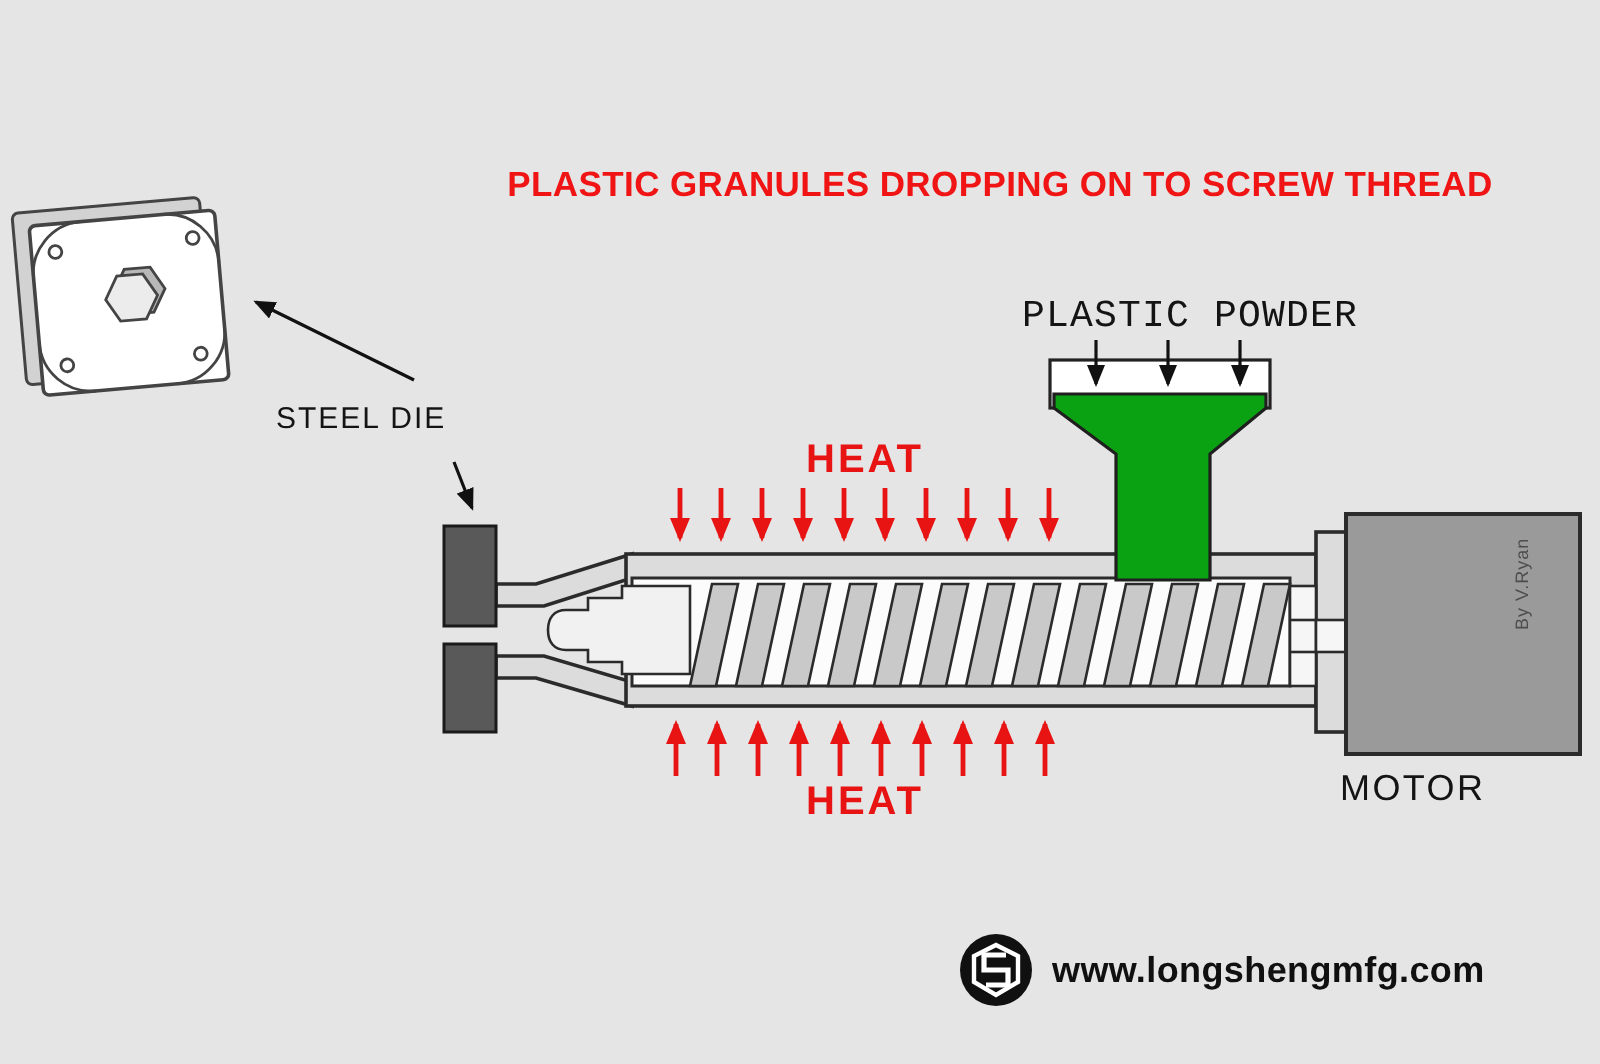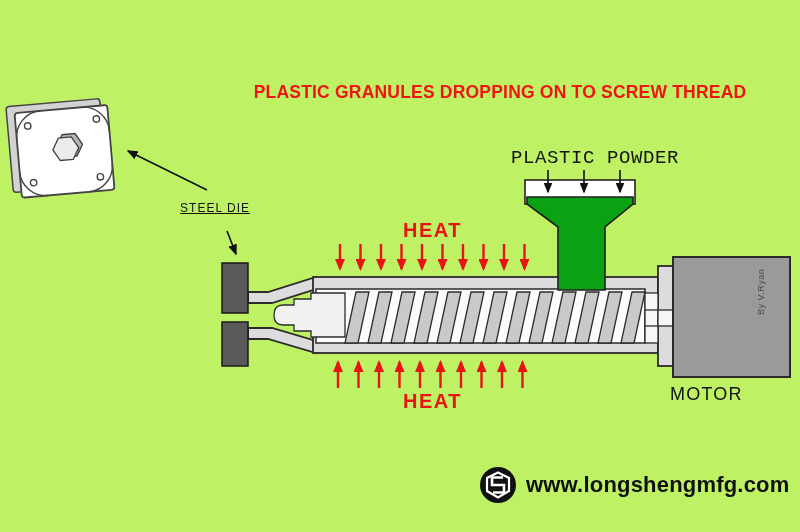--- a/index.html
+++ b/index.html
@@ -1,34 +1,34 @@
 <!DOCTYPE html>
 <html style="--title-red: #f01414; --red: #e81414; --green: #0aa212; --motor: #9a9a9a; --die: #595959; --barrel: #dcdcdc; --flight: #c9c9c9;"><head>
 <meta charset="utf-8">
 <style>
   html,body{margin:0;padding:0;background:#fff;}
   .stage{
-    position:relative;width:800px;height:532px;background:#bef264;overflow:hidden;
+    position:relative;width:800px;height:532px;background:#e5e5e5;overflow:hidden;
     font-family:"Liberation Sans",sans-serif;
   }
   .lbl{position:absolute;color:#161616;white-space:nowrap;}
   .title{
     color:var(--title-red);font-weight:bold;font-size:17.5px;letter-spacing:.2px;
     width:500px;text-align:center;
   }
   .powder{font-size:19px;letter-spacing:.6px;width:190px;text-align:center;color:#141414;font-family:Liberation Mono, monospace;}
-  .steeldie{font-size:12px;letter-spacing:1px;width:112px;text-align:right;color:#141414;text-decoration:underline;}
+  .steeldie{font-size:15px;letter-spacing:1px;width:112px;text-align:left;color:#141414;}
   .heat{color:var(--red);font-weight:bold;font-size:20px;letter-spacing:1.5px;width:74px;text-align:left;}
   .motor-lbl{font-size:18px;letter-spacing:1.2px;width:120px;text-align:left;color:#141414;}
   .credit{
     position:absolute;left:756px;top:263px;height:52px;font-size:9px;color:#4d4d4d;
     writing-mode:vertical-rl;transform:rotate(180deg);letter-spacing:.5px;white-space:nowrap;
   }
   .footer{position:absolute;left:479px;top:466px;display:flex;align-items:center;gap:9px;}
-  .site{font-size:22px;font-weight:bold;color:#101010;letter-spacing:.2px;}
+  .site{font-size:18px;font-weight:bold;color:#101010;letter-spacing:.2px;}
   
   .barrel{fill:var(--barrel);stroke:#2b2b2b;stroke-width:1.8;}
   .cavity{fill:#fcfcfc;stroke:#2b2b2b;stroke-width:1.5;}
   .flight{fill:var(--flight);stroke:#2b2b2b;stroke-width:1.3;}
   .tip{fill:#f1f1f1;stroke:#2b2b2b;stroke-width:1.3;}
   .shaft{fill:#f6f6f6;stroke:#2b2b2b;stroke-width:1.3;}
   .die-block{fill:var(--die);stroke:#1a1a1a;stroke-width:1.5;}
   .motor-body{fill:var(--motor);stroke:#2b2b2b;stroke-width:2;}
   .green-part{fill:var(--green);stroke:#1f1f1f;stroke-width:1.6;}
   .hopper-box{fill:#ffffff;stroke:#222;stroke-width:1.6;}

